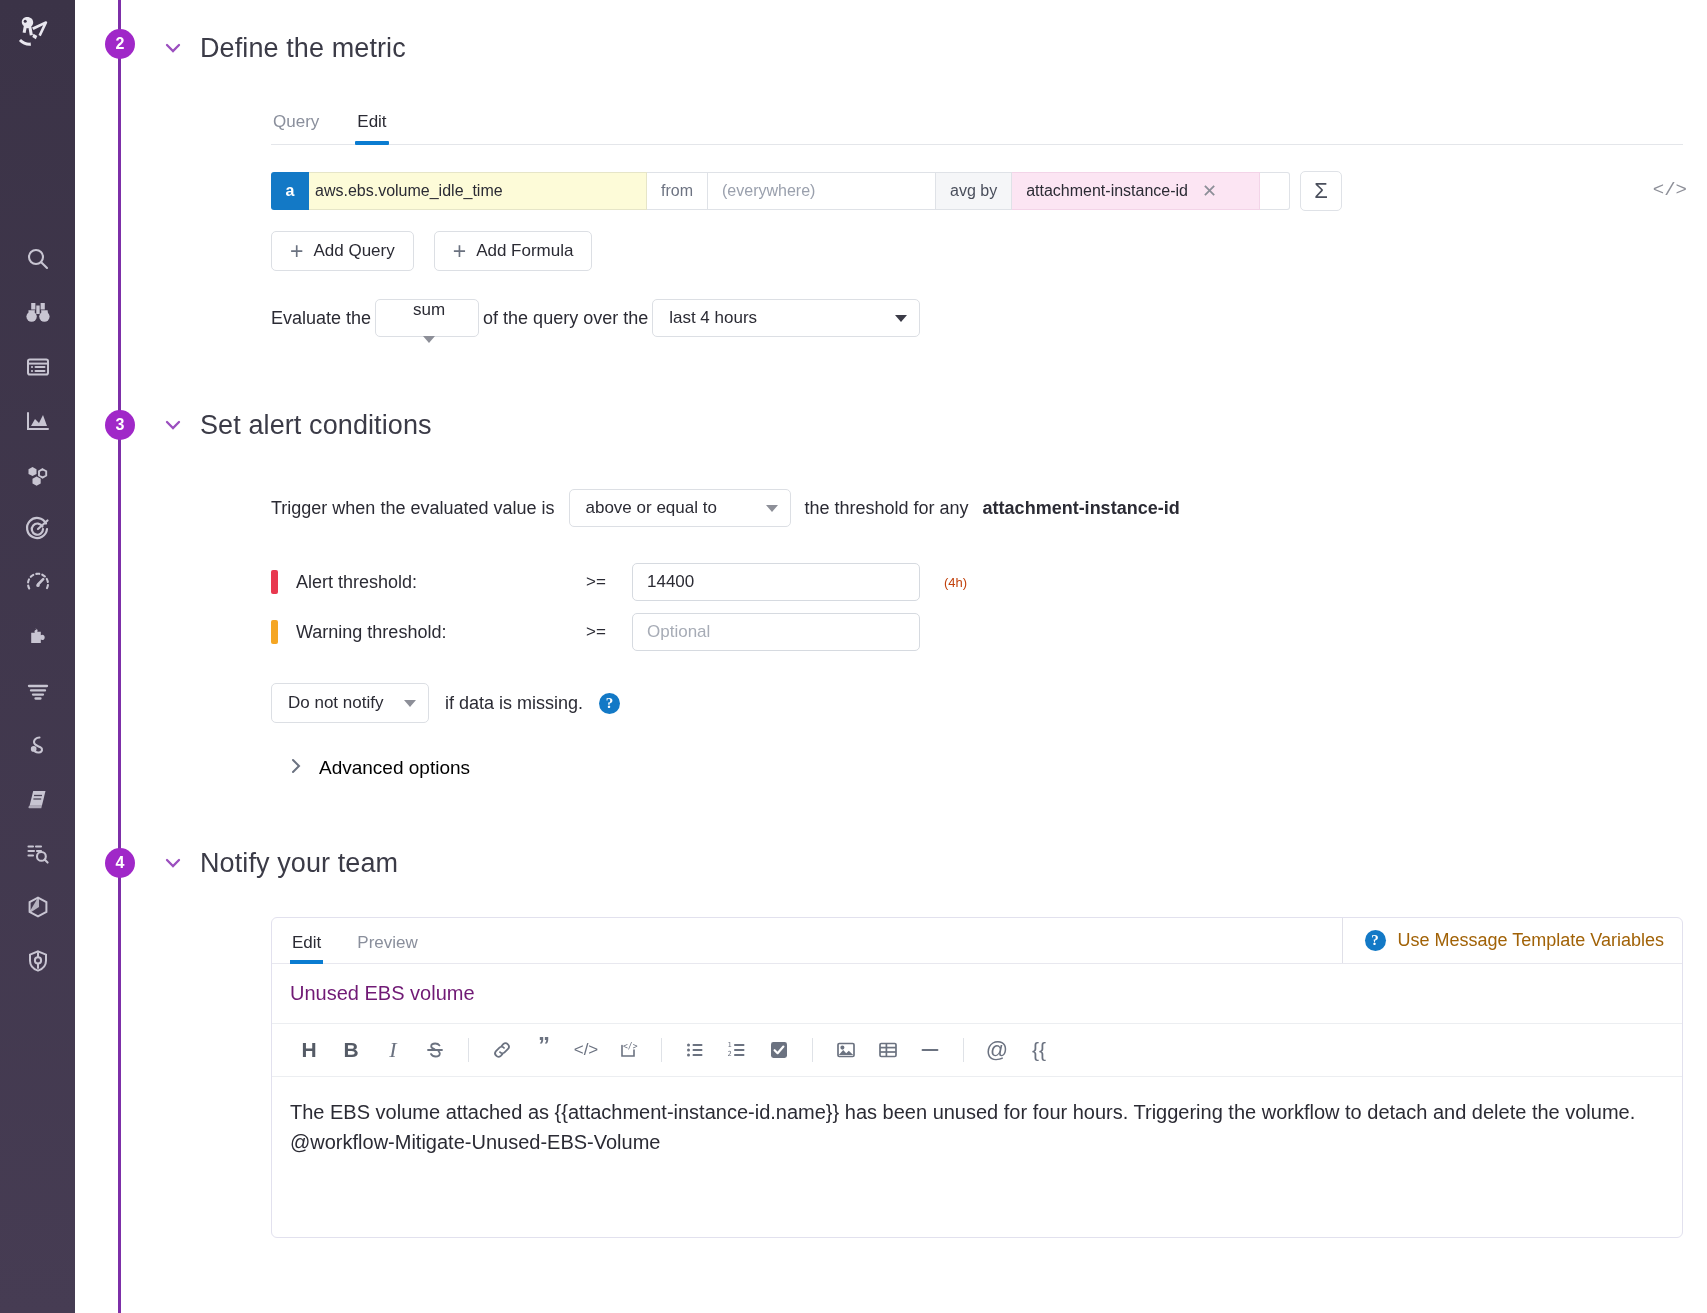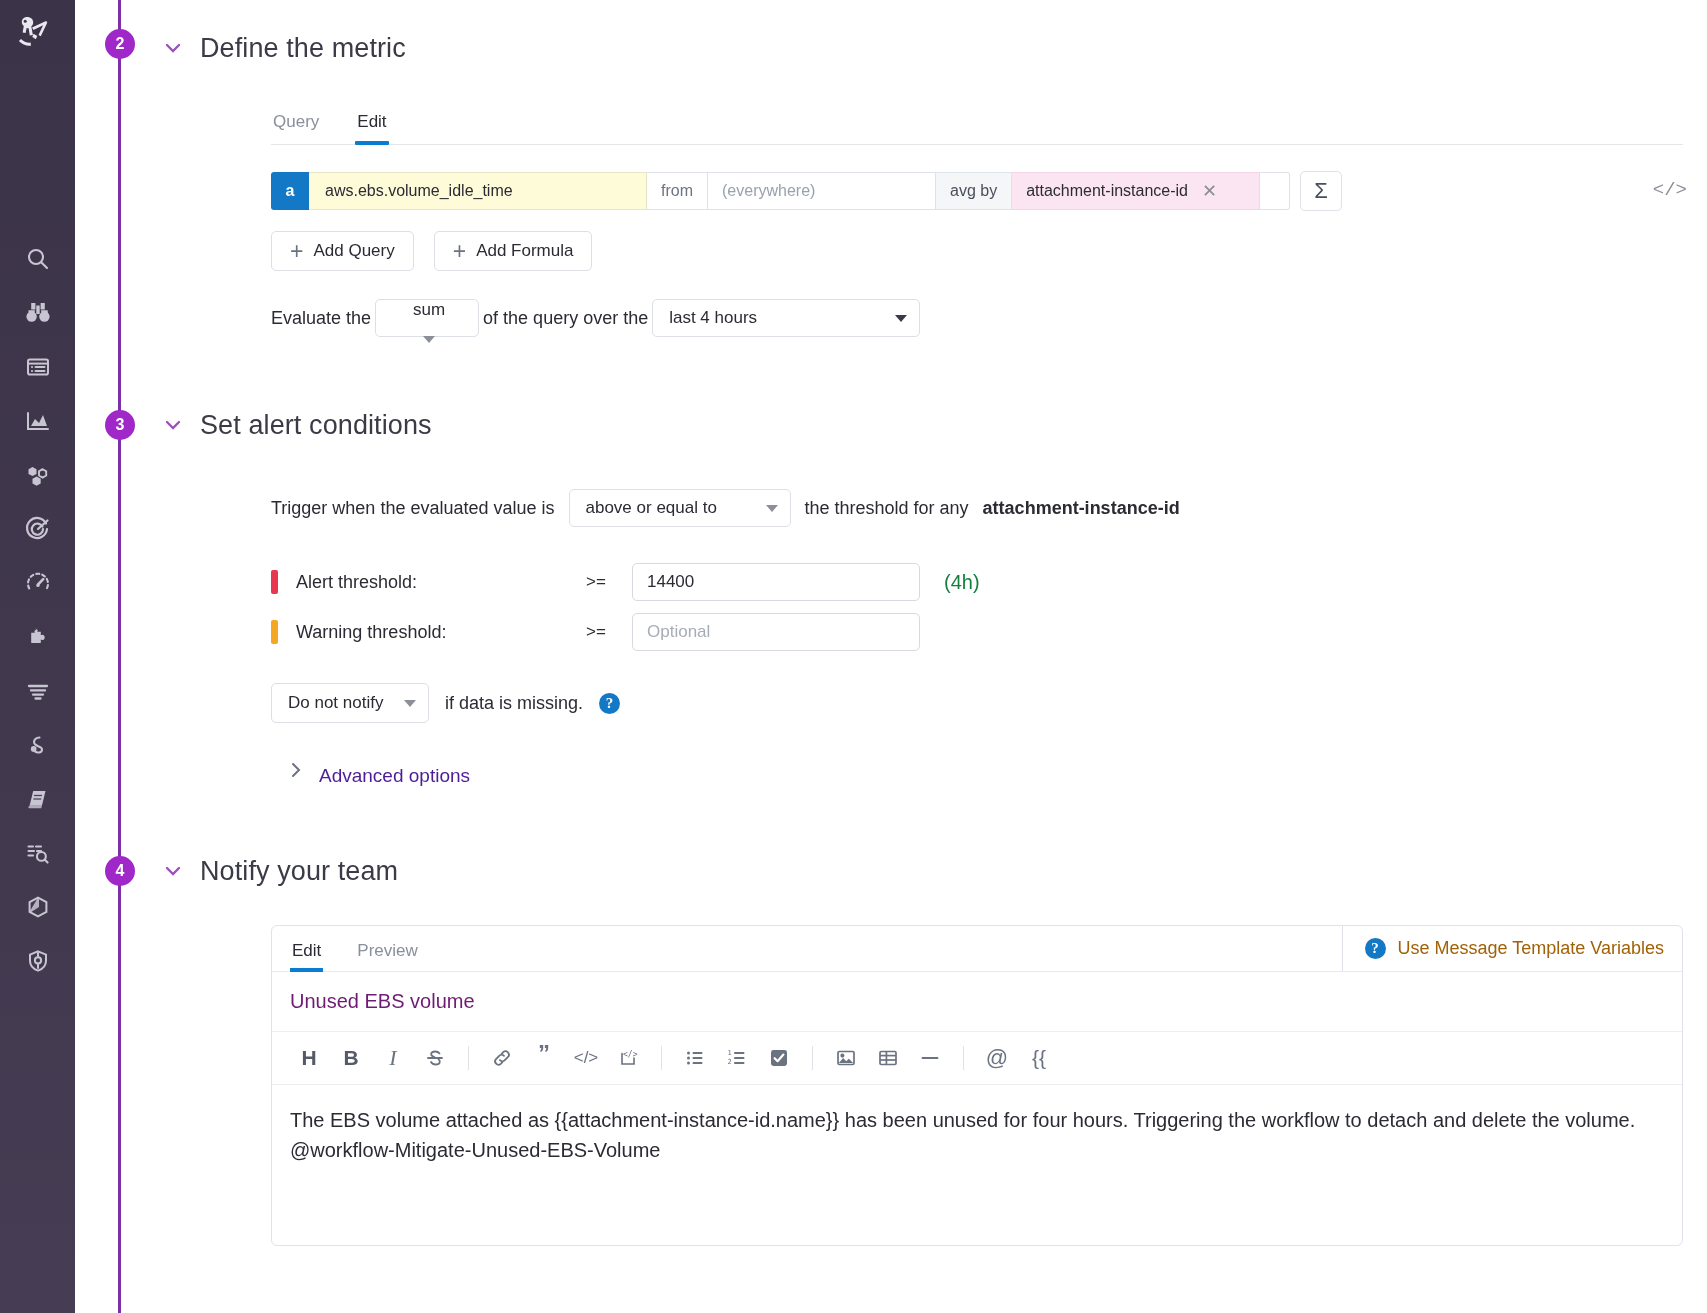--- a/index.html
+++ b/index.html
@@ -72,21 +72,21 @@
   .query-row { display:flex; align-items:center; margin-top: 26px; position: relative; }
   .q-letter {
     width: 38px; height: 38px; background: #1379c6; color:#fff;
     font-size: 16px; font-weight: 600;
     display:flex; align-items:center; justify-content:center;
     border-radius: 3px 0 0 3px;
   }
   .q-metric {
     height: 38px; width: 338px; background:#fdfbd8;
     border:1px solid #e6e5c8; border-left:none;
-    display:flex; align-items:center; padding: 0 16px;
+    display:flex; align-items:center; padding: 0 6px;
     font-size: 16px; color:#2b2b34;
   }
   .q-from {
     height:38px; background:#fff; border:1px solid #dfe2e7; border-left:none;
     display:flex;align-items:center;padding:0 14px;
     font-size:16px;color:#6d7382;
   }
   .q-everywhere {
     height:38px; width:228px; background:#fff; border:1px solid #dfe2e7; border-left:none;
     display:flex;align-items:center;padding:0 14px;
@@ -142,31 +142,31 @@
   .thresh-row { display:flex; align-items:center; height: 50px; }
   .sev-bar { width:7px; height:24px; border-radius:2px; margin-right:18px; }
   .thresh-label { font-size:18px; color:#2b2b34; width: 290px; }
   .gte { font-size:17px; color:#2b2b34; width: 46px; }
   .thresh-input {
     width: 288px; height: 38px; border:1px solid #d6dae0; border-radius:5px;
     padding: 0 14px; font-size:17px; font-family:"Liberation Sans", sans-serif;
     color:#2b2b34; background:#fff; outline:none;
   }
   .thresh-input::placeholder { color:#a7acb6; }
-  .thresh-suffix { margin-left: 24px; font-size:20px; color:#15803d; }
+  .thresh-suffix { margin-left: 24px; font-size:13px; color:#c2410c; }
 
   .missing-row { display:flex; align-items:center; gap:16px; margin-top: 26px; }
   .missing-text { font-size:18px; color:#2b2b34; }
   .help-ico {
     width:21px;height:21px;border-radius:50%;background:#1379c6;color:#fff;
     font-size:15px;font-weight:700;display:flex;align-items:center;justify-content:center;
     cursor:pointer; font-family:"Liberation Serif", serif;
   }
   .adv-row { display:flex; align-items:center; gap:16px; margin-top: 34px; margin-left: 18px; cursor:pointer; }
-  .adv-label { font-size:19px; color:#4c1d95;margin-top:8px; }
+  .adv-label { font-size:19px; color:#000000; }
 
   
   .editor {
     margin-top: 26px; border:1px solid #e2e1ee; border-radius:6px; background:#fff;
     overflow: hidden;
   }
   .ed-tabbar {
     display:flex; align-items:flex-end; justify-content:space-between;
     border-bottom:1px solid #e8e8ef; padding: 0 18px;
   }

